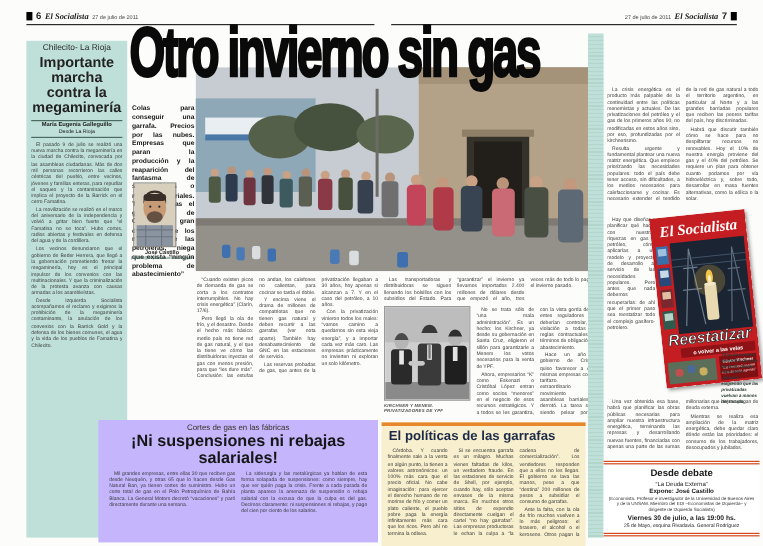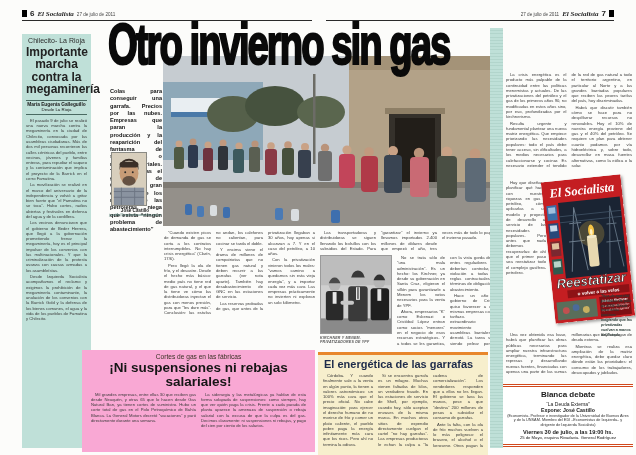--- a/index.html
+++ b/index.html
@@ -16,21 +16,21 @@
   .folio .paper{font-family:"Liberation Serif",serif;font-style:italic;font-weight:bold;font-size:7px;}
   .folio .date{font-size:4.6px;color:#444;}
 
   
   .t{font-size:4.2px;line-height:1.26;color:#3a3a3a;text-align:justify;overflow:hidden;}
   .t p{margin:0 0 1px 0;text-indent:4px;}
   .cols2{column-count:2;column-gap:5px;}
   .cols3{column-count:3;column-gap:5px;}
 
   
-  .rioja{left:22px;top:34px;width:69px;height:414px;background:#bfe0d8;padding:3px 4px;box-sizing:border-box;}
+  .rioja{left:22px;top:34px;width:84px;height:414px;background:#bfe0d8;padding:3px 4px;box-sizing:border-box;}
   .rioja .kicker{font-size:7px;text-align:center;color:#2c2c2c;margin-bottom:2px;}
   .rioja .head{font-size:12px;font-weight:bold;text-align:center;line-height:1.04;color:#222;margin-bottom:4px;}
   .byline{border-top:1px solid #4a6a62;border-bottom:1px solid #4a6a62;padding:1.5px 0;margin-bottom:3px;text-align:center;}
   .byline .name{font-size:4.8px;font-weight:bold;}
   .byline .place{font-size:4.4px;}
   .rioja .t{height:330px;}
 
   
   .headline-main{left:108px;top:14px;font-size:58px;font-weight:bold;letter-spacing:-3px;color:#0a0a0a;-webkit-text-stroke:2.2px #0a0a0a;white-space:nowrap;transform:scaleX(.66);transform-origin:left top;line-height:1.05;}
 
@@ -45,21 +45,21 @@
   .main-photo{left:163px;top:56px;width:334px;height:170px;}
   .bw-photo{left:320px;top:255px;width:72px;height:79px;border:1px solid #9a9a9a;box-sizing:border-box;}
   .bw-cap{left:320px;top:336px;width:74px;font-size:3.6px;font-weight:bold;font-style:italic;color:#555;letter-spacing:.2px;}
 
   
   .body-left{left:164px;top:230px;width:151px;height:116px;}
   .body-strip{left:320px;top:230px;width:178px;height:22px;}
   .body-right{left:397px;top:255px;width:101px;height:91px;}
 
   
-  .factories{left:82px;top:350px;width:233px;height:102px;background:#f9a8d4;padding:3px 9px;box-sizing:border-box;}
+  .factories{left:82px;top:350px;width:233px;height:102px;background:#c4b5fd;padding:3px 9px;box-sizing:border-box;}
   .factories .kicker{font-size:6.6px;text-align:center;color:#3a3225;margin-bottom:1px;}
   .factories .head{font-size:13.5px;font-weight:bold;text-align:center;line-height:1.02;color:#161616;margin-bottom:3px;}
   .factories .t{height:58px;}
 
   
   .garrafas{left:318px;top:352px;width:170px;height:103px;background:#f7efcd;border-top:3px solid #e8872c;padding:2px 5px;box-sizing:border-box;}
   .garrafas .head{font-size:11px;font-weight:bold;color:#1c2a4a;margin:1px 0 3px 1px;}
   .garrafas .t{height:78px;}
 
   
@@ -282,21 +282,21 @@
   <div class="abs factories">
     <div class="kicker">Cortes de gas en las fábricas</div>
     <div class="head">¡Ni suspensiones ni rebajas salariales!</div>
     <div class="t cols2">
       <p>Mil grandes empresas, entre ellas 30 que reciben gas desde Neuquén, y otras 65 que lo hacen desde Gas Natural Ban, ya tienen cortes de suministro. Hubo un corte total de gas en el Polo Petroquímico de Bahía Blanca. La General Motors decretó “vacaciones” y paró directamente durante una semana.</p>
       <p>La siderurgia y las metalúrgicas ya hablan de esta forma solapada de suspensiones: como siempre, hay que ver quién paga la crisis. Frente a cada parada de planta aparece la amenaza de suspensión o rebaja salarial con la excusa de que la culpa es del gas. Decimos claramente: ni suspensiones ni rebajas, y pago del cien por ciento de los salarios.</p>
     </div>
   </div>
 
   <div class="abs garrafas">
-    <div class="head">El energética de las garrafas</div>
+    <div class="head">El políticas de las garrafas</div>
     <div class="t cols3">
       <p>Córdoba. Y cuando finalmente sale a la venta en algún punto, la tienen a valores astronómicos: un 100% más cara que el precio oficial. No cabe imaginación: para ejercer el derecho humano de no morirse de frío y comer un plato caliente, el pueblo pobre paga la energía infinitamente más cara que los ricos. Pero ahí no termina la odisea.</p>
       <p>Si se encuentra garrafa es un milagro. Muchas vienen faltadas de kilos, un verdadero fraude. En las estaciones de servicio de Shell, por ejemplo, cuando hay, sólo aceptan envases de la misma marca. En muchos otros sitios de expendio directamente cuelgan el cartel “no hay garrafas”. Las empresas productoras le echan la culpa a “la cadena de comercialización”. Los vendedores responden que a ellos no les llegan. El gobierno se lava las manos, pese a que “destina” 200 millones de pesos a subsidiar el consumo de garrafas.</p>
       <p>Ante la falta, con la ola de frío muchos vuelven a lo más peligroso: el brasero, el alcohol o el kerosene. Otros pagan la garrafa “social” de 10 kilos, cuando aparece, entre 60 y 70 pesos. Un escándalo.</p>
     </div>
   </div>
 
   <div class="abs rail"></div>
 
 
@@ -352,21 +352,21 @@
   </svg>
   <div class="abs cover-cap">Tapa de nuestro periódico de julio de 2004. Desde hace años venimos exigiendo que las privatizadas vuelvan a manos del Estado.</div>
 
   <div class="abs t cols2 restate-bottom">
     <p>Una vez obtenida esa base, habrá que planificar las obras públicas necesarias para ampliar nuestra infraestructura energética, terminando las represas y desarrollando nuevas fuentes, financiadas con apenas una parte de las sumas millonarias que hoy se pagan de deuda externa.</p>
     <p>Mientras se realiza esa ampliación de la matriz energética, debe quedar claro dónde están las prioridades: el consumo de los trabajadores, desocupados y jubilados.</p>
 
   </div>
 
   <div class="abs event">
-    <div class="ti">Blanca debate</div>
+    <div class="ti">Desde debate</div>
     <div class="topic">“La Deuda Externa”</div>
     <div class="spk">Expone: José Castillo</div>
     <div class="bio">(Economista. Profesor e investigador de la Universidad de Buenos Aires y de la UNSAM. Miembro del EDI –Economistas de Izquierda– y dirigente de Izquierda Socialista)</div>
     <div class="when">Viernes 30 de julio, a las 19:00 hs.</div>
     <div class="where">25 de Mayo, esquina Rivadavia. General Rodríguez</div>
   </div>
 
 </div>
 
 </body></html>

